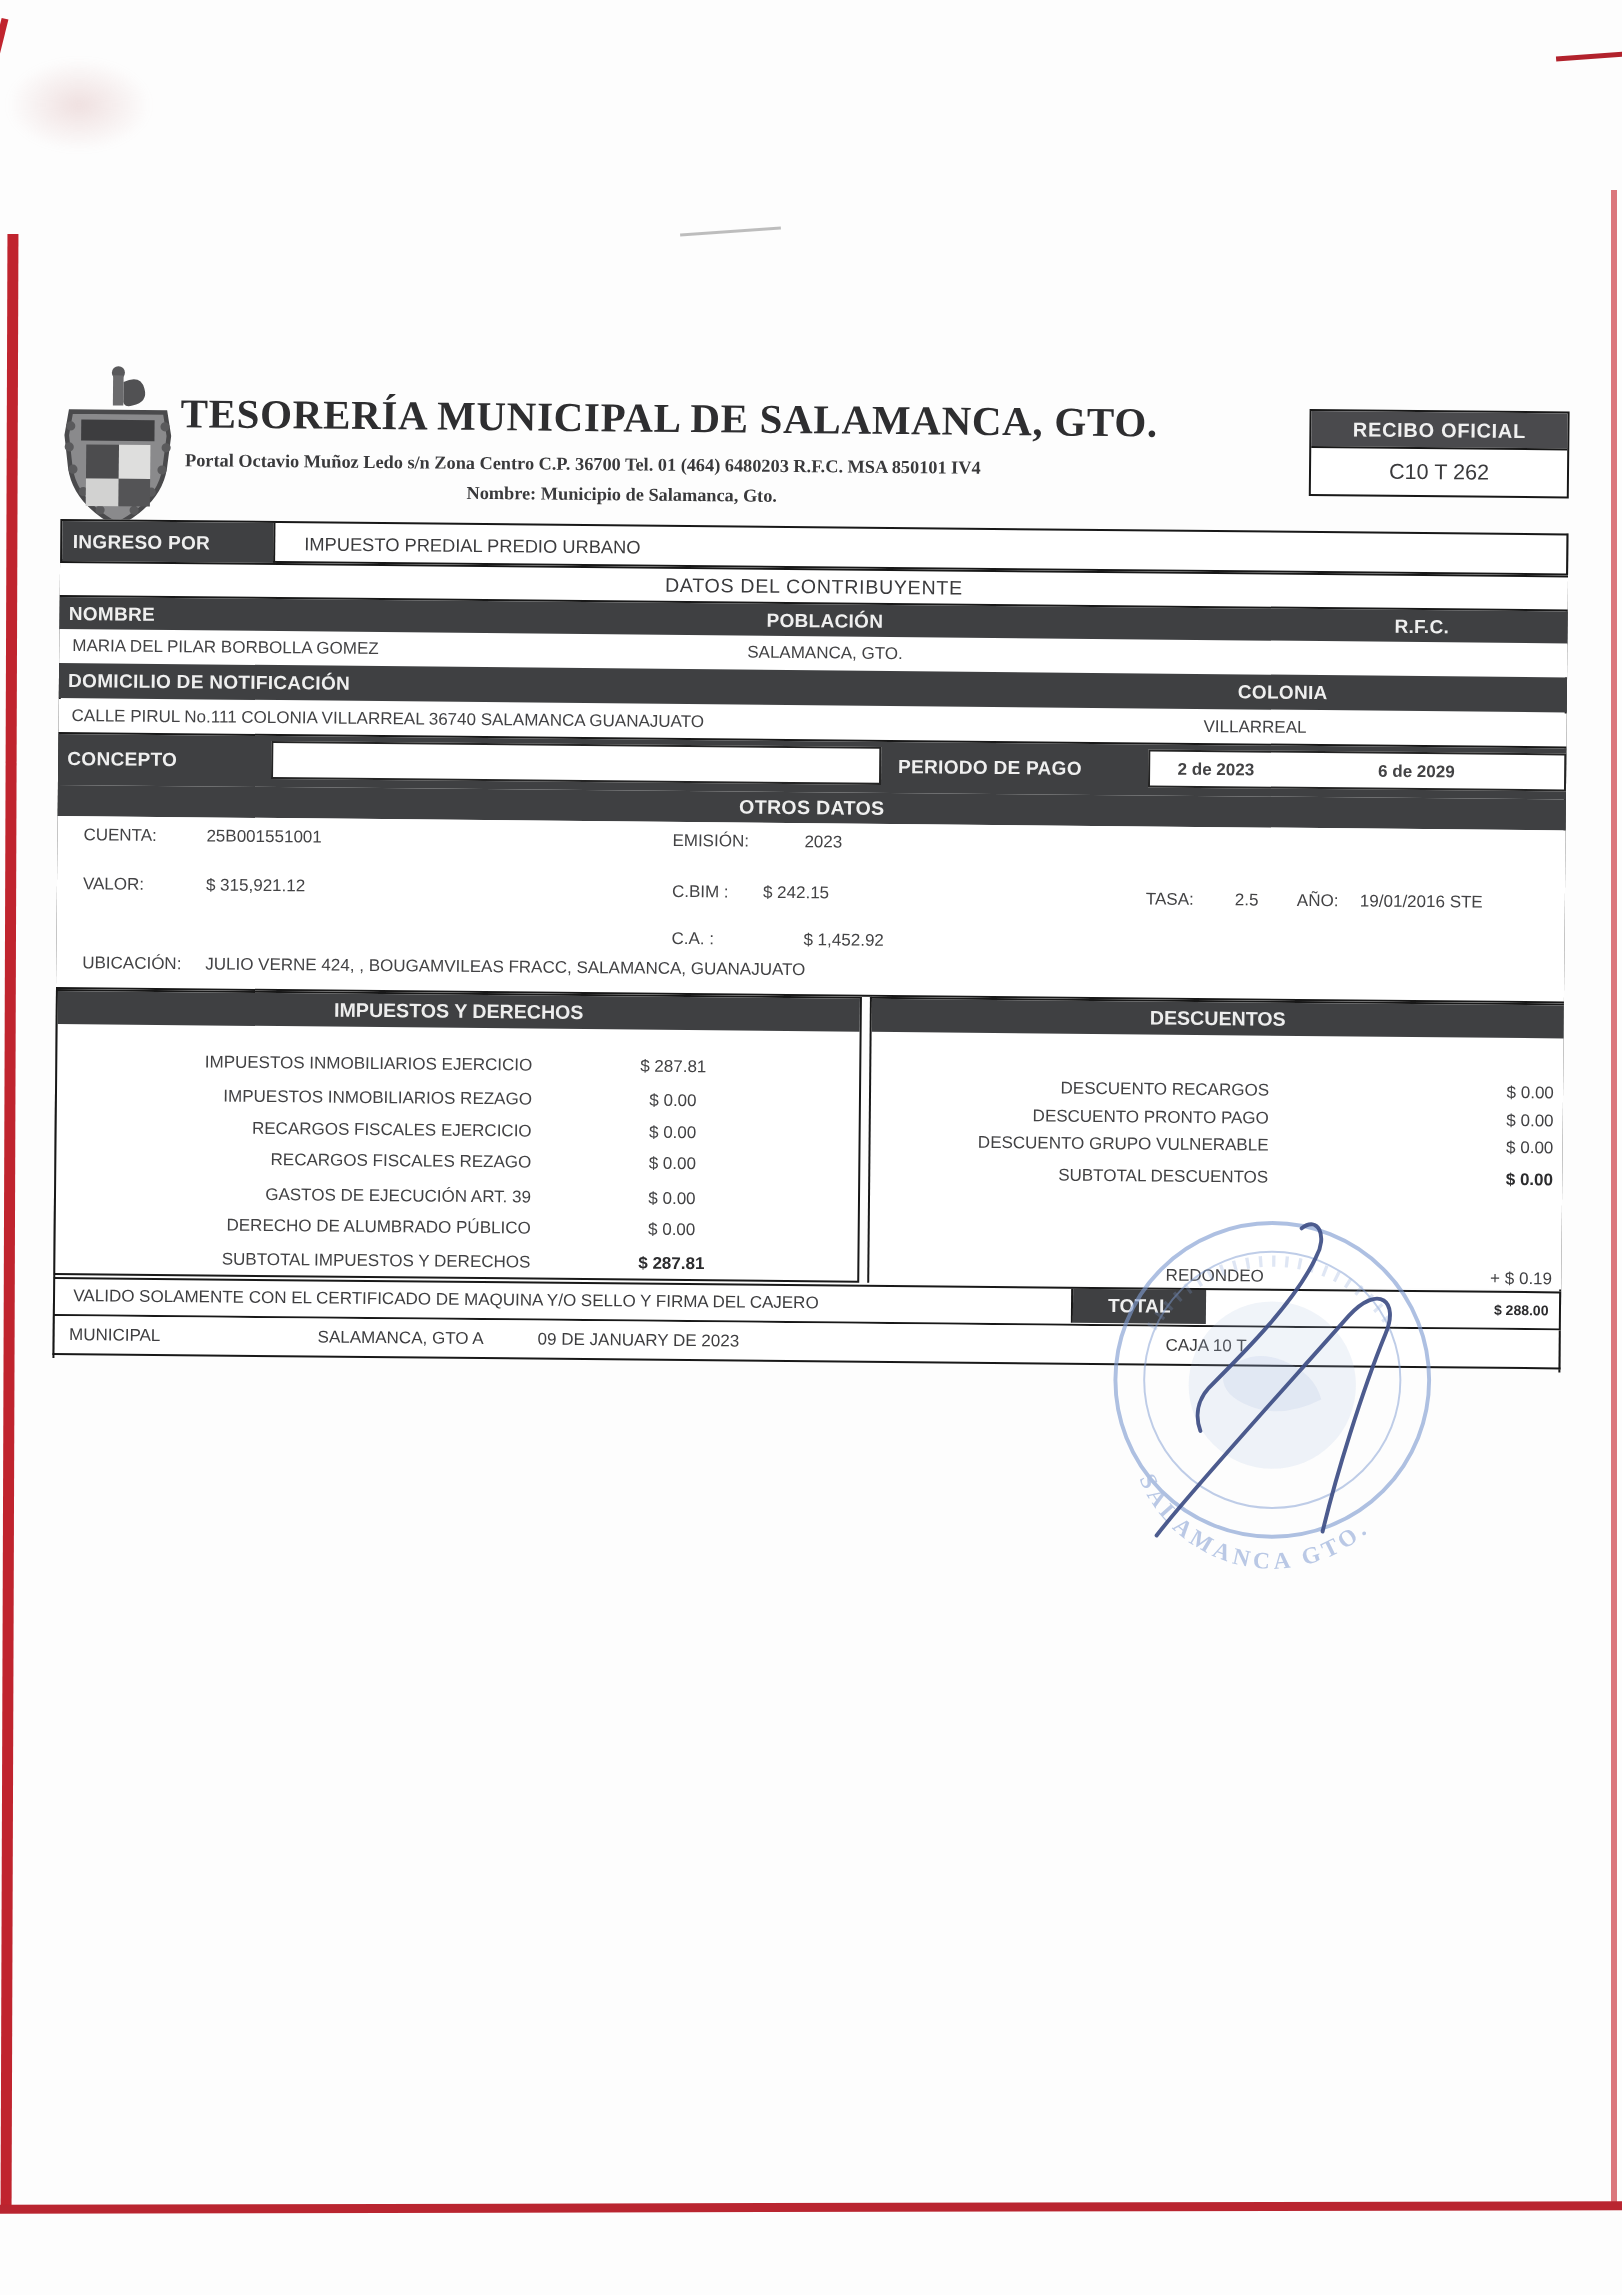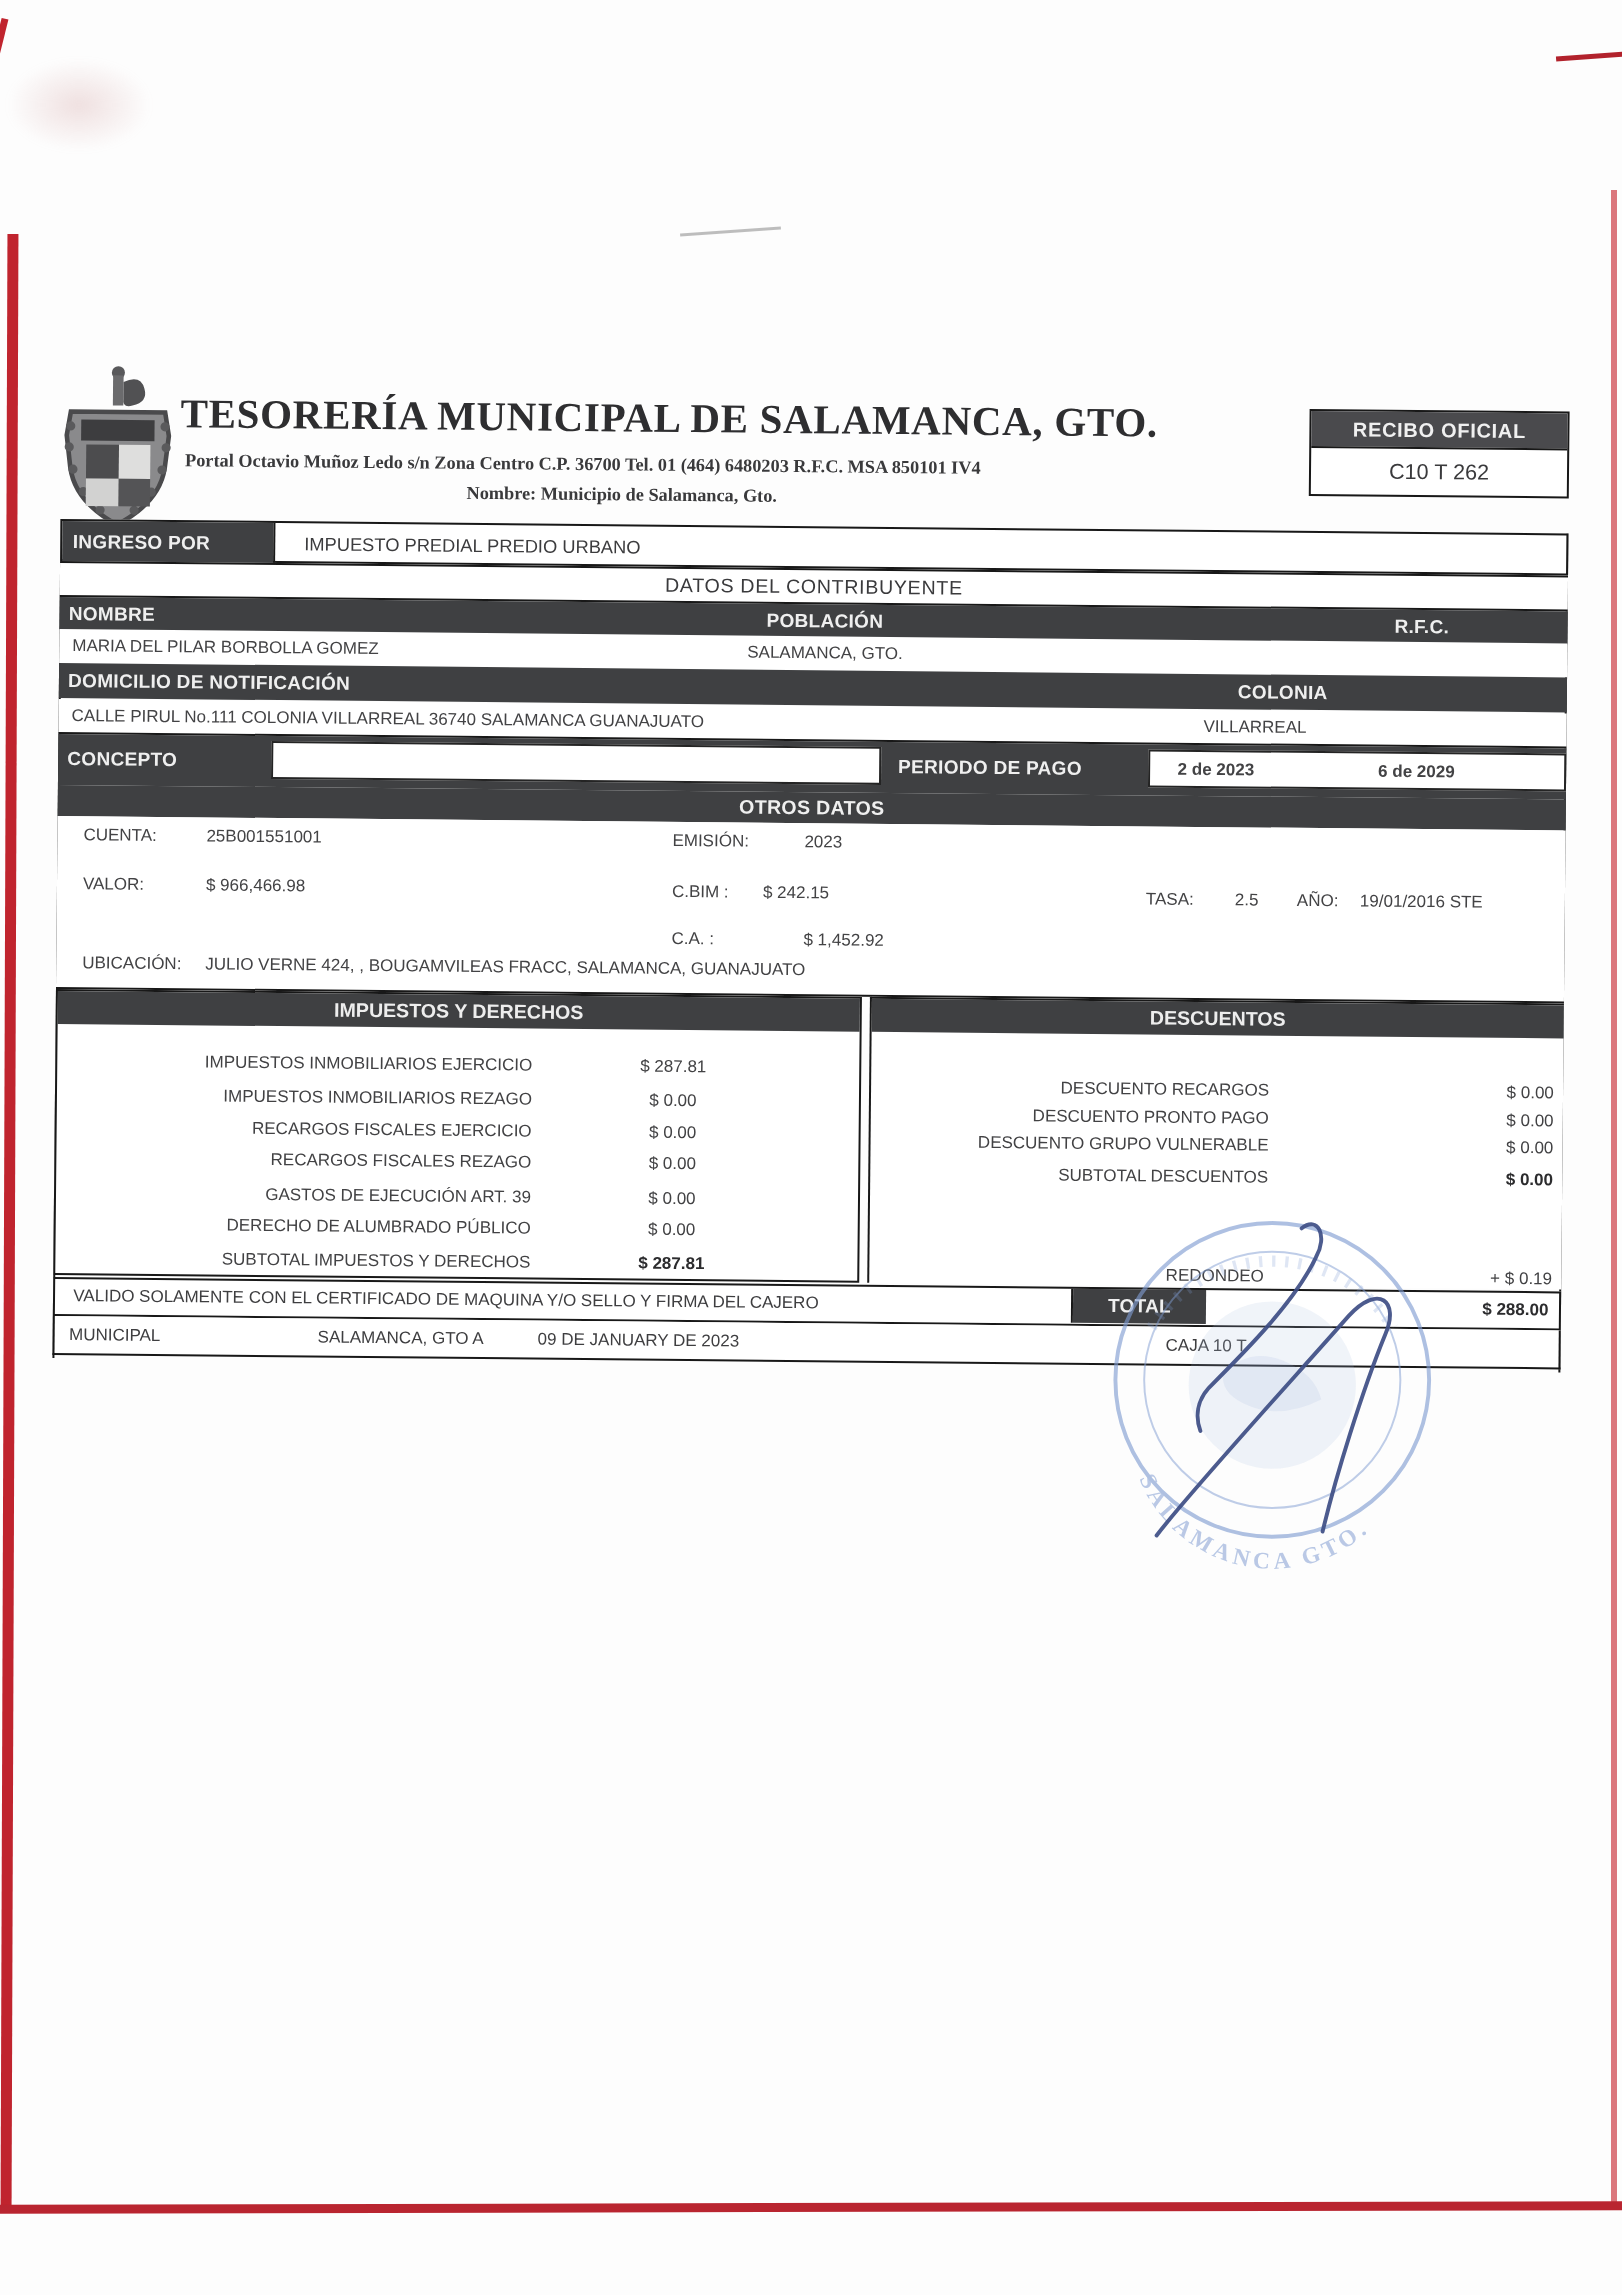--- a/index.html
+++ b/index.html
@@ -66,21 +66,21 @@
   .tbl-right{left:814px;top:626px;width:694px;height:286px;border-left:2.6px solid #181818;border-top:2.6px solid #181818;}
   .tbl-head{height:33px;display:flex;align-items:center;justify-content:center;font-size:19.6px;}
   .trow-label{font-size:17px;color:#424244;text-align:right;}
   .trow-value{font-size:17px;color:#424244;}
   .bold{font-weight:bold;color:#2c2c2e;}
 
   .total-row{left:0;top:914px;width:1508px;height:39px;background:#fff;border:2.6px solid #181818;box-sizing:border-box;}
   .valido-cell{left:0;top:0;width:1018px;height:34px;border-right:2.6px solid #181818;display:flex;
         align-items:center;padding-left:18.3px;box-sizing:border-box;font-size:17px;color:#3e3e40;}
   .total-box{left:1018px;top:0;width:133px;height:34px;display:flex;align-items:center;justify-content:center;}
-  .total-val{right:10.5px;top:0;height:34px;display:flex;align-items:center;font-size:17px;}
+  .total-val{right:10.5px;top:0;height:34px;display:flex;align-items:center;font-size:14px;}
 
   .efectivo-row{left:0;top:953px;width:1508px;height:39px;background:#fff;border:2.6px solid #181818;border-top:none;box-sizing:border-box;}
   .ef-item{top:0;height:37px;display:flex;align-items:center;font-size:17px;color:#3e3e40;}
 
   .stamp-wrap{left:1099px;top:1210px;width:340px;height:366px;pointer-events:none;}
 </style>
 </head>
 <body>
 
 <div class="photo">
@@ -167,21 +167,21 @@
     </div>
 
     <div class="abs otros-bar bar lbl" style="font-size:19.6px;">OTROS DATOS</div>
     <div class="abs otros-box">
       <span class="abs txt" style="left:26px;top:9.2px;">CUENTA:</span>
       <span class="abs txt" style="left:149px;top:9.2px;">25B001551001</span>
       <span class="abs txt" style="left:615px;top:9.2px;">EMISIÓN:</span>
       <span class="abs txt" style="left:747px;top:9.2px;">2023</span>
 
       <span class="abs txt" style="left:26px;top:58px;">VALOR:</span>
-      <span class="abs txt" style="left:149px;top:58px;">$ 966,466.98</span>
+      <span class="abs txt" style="left:149px;top:58px;">$ 315,921.12</span>
       <span class="abs txt" style="left:615px;top:60px;">C.BIM  :</span>
       <span class="abs txt" style="left:706px;top:60px;">$ 242.15</span>
       <span class="abs txt" style="left:1089px;top:63px;">TASA:</span>
       <span class="abs txt" style="left:1178px;top:63px;">2.5</span>
       <span class="abs txt" style="left:1240px;top:63px;">AÑO:</span>
       <span class="abs txt" style="left:1303px;top:63px;">19/01/2016 STE</span>
 
       <span class="abs txt" style="left:615px;top:107px;">C.A.  :</span>
       <span class="abs txt" style="left:747px;top:107px;">$ 1,452.92</span>
 

